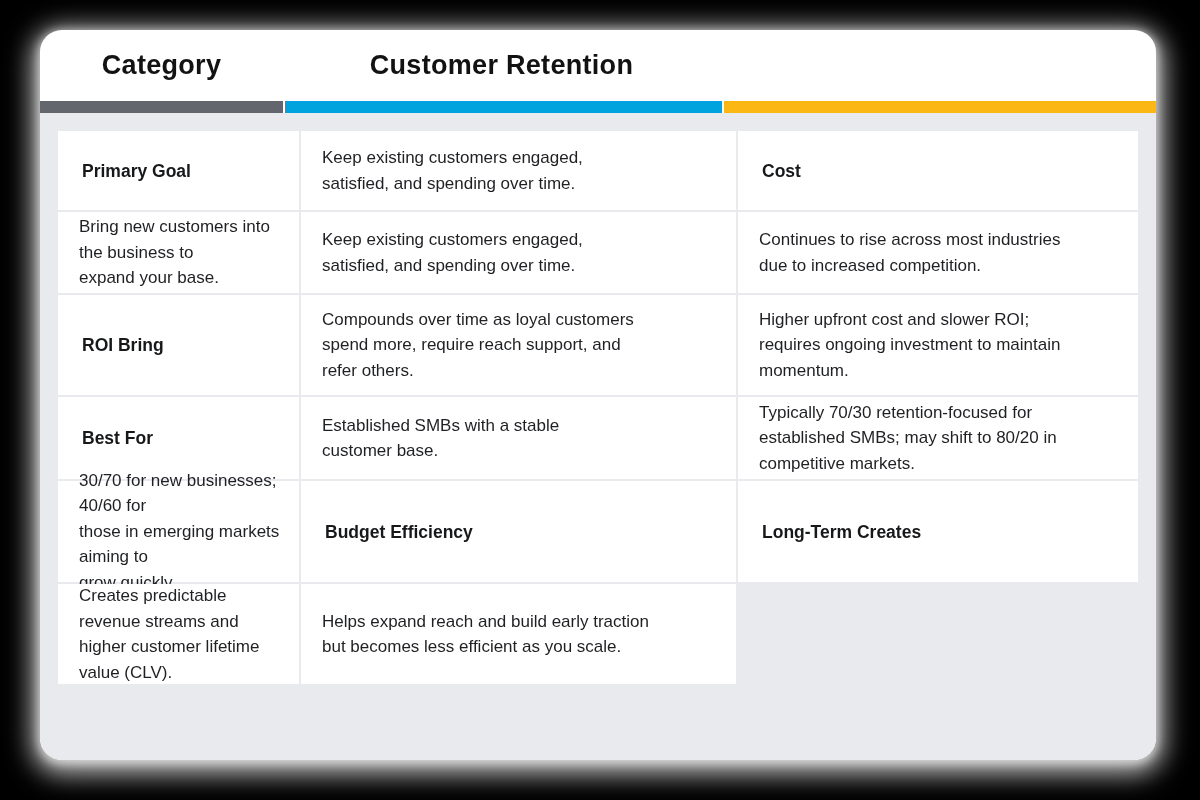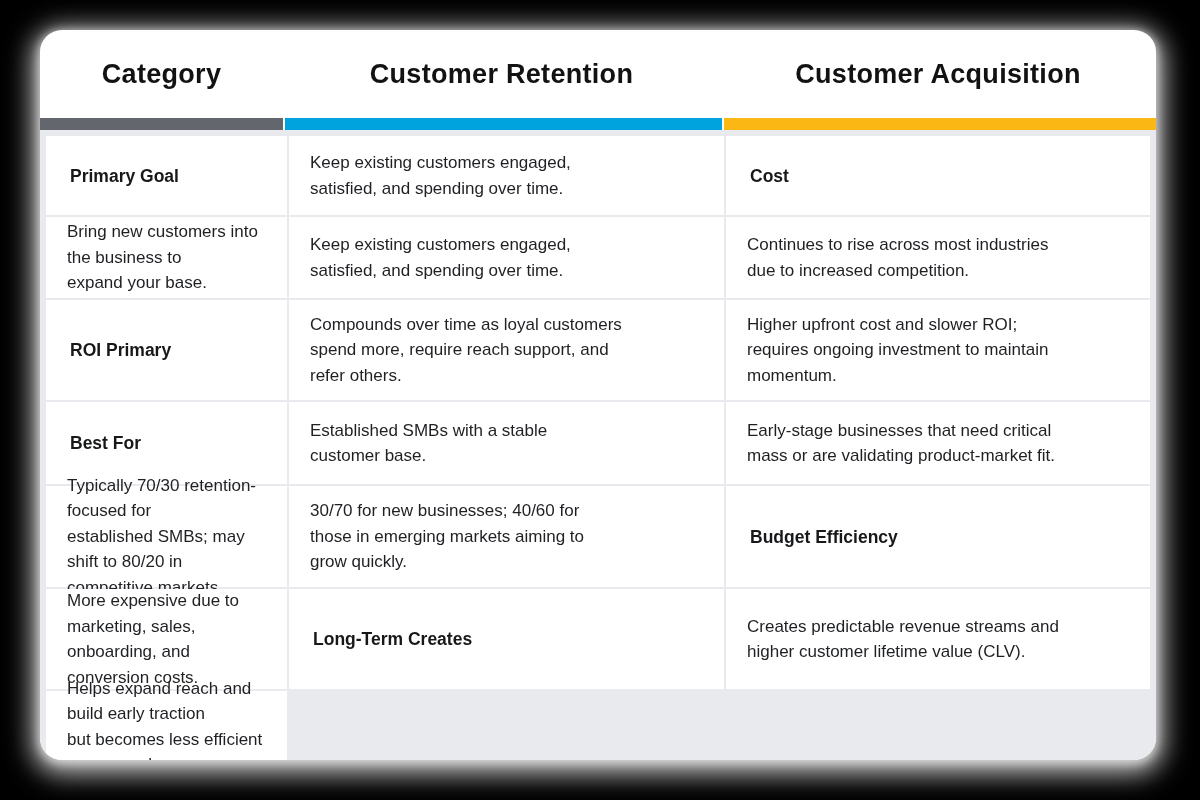--- a/index.html
+++ b/index.html
@@ -16,42 +16,42 @@
     left: 40px;
     top: 30px;
     width: 1116px;
     height: 730px;
     background: #ffffff;
     border-radius: 22px;
     overflow: hidden;
     box-shadow: 0 6px 26px 8px rgba(255,255,255,0.75), 0 2px 8px 2px rgba(255,255,255,0.5);
   }
   .header-row {
-    height: 88px;
+    height: 71px;
     display: grid;
     grid-template-columns: 243px 437px 436px;
     align-items: center;
   }
   .header-cell {
     text-align: center;
     font-size: 27px;
     font-weight: 700;
     letter-spacing: 0.3px;
     color: #121212;
   }
   .accent-row {
     display: grid;
     grid-template-columns: 243px 437px 1fr;
     gap: 2px;
     height: 12px;
   }
   .accent-bar { height: 12px; }
   .table-body {
     background: #e9eaee;
-    padding: 6px;
+    padding: 18px;
     display: grid;
     grid-template-columns: 241px 435px 1fr;
     grid-template-rows: 79px 81px 100px 82px 101px 100px 71px;
     gap: 2px;
   }
   .cell {
     background: #ffffff;
     display: flex;
     align-items: center;
   }
@@ -72,21 +72,20 @@
   }
 </style>
 </head>
 <body>
 
 <div class="card">
 
   <div class="header-row">
     <div class="header-cell">Category</div>
     <div class="header-cell">Customer Retention</div>
-    <div class="header-cell">Customer Acquisition</div>
   </div>
 
   <div class="accent-row">
     <div class="accent-bar" style="background: rgb(99, 102, 109);"></div>
     <div class="accent-bar" style="background: rgb(0, 163, 221);"></div>
     <div class="accent-bar" style="background: rgb(251, 183, 19);"></div>
   </div>
 
   <div class="table-body">
 
@@ -95,44 +94,40 @@
 satisfied, and spending over time.</div>
     <div class="cell cell-category">Cost</div>
 
     <div class="cell cell-value">Bring new customers into the business to
 expand your base.</div>
     <div class="cell cell-value">Keep existing customers engaged,
 satisfied, and spending over time.</div>
     <div class="cell cell-value">Continues to rise across most industries
 due to increased competition.</div>
 
-    <div class="cell cell-category">ROI Primary</div>
+    <div class="cell cell-category">ROI Bring</div>
     <div class="cell cell-value">Compounds over time as loyal customers
 spend more, require reach support, and
 refer others.</div>
     <div class="cell cell-value">Higher upfront cost and slower ROI;
 requires ongoing investment to maintain
 momentum.</div>
 
     <div class="cell cell-category">Best For</div>
     <div class="cell cell-value">Established SMBs with a stable
 customer base.</div>
-    <div class="cell cell-value">Early-stage businesses that need critical
-mass or are validating product-market fit.</div>
 
     <div class="cell cell-value">Typically 70/30 retention-focused for
 established SMBs; may shift to 80/20 in
 competitive markets.</div>
     <div class="cell cell-value">30/70 for new businesses; 40/60 for
 those in emerging markets aiming to
 grow quickly.</div>
 
     <div class="cell cell-category">Budget Efficiency</div>
-    <div class="cell cell-value">More expensive due to marketing, sales,
-onboarding, and conversion costs.</div>
 
     <div class="cell cell-category">Long-Term Creates</div>
     <div class="cell cell-value">Creates predictable revenue streams and
 higher customer lifetime value (CLV).</div>
     <div class="cell cell-value">Helps expand reach and build early traction
 but becomes less efficient as you scale.</div>
 
   </div>
 </div>
 

